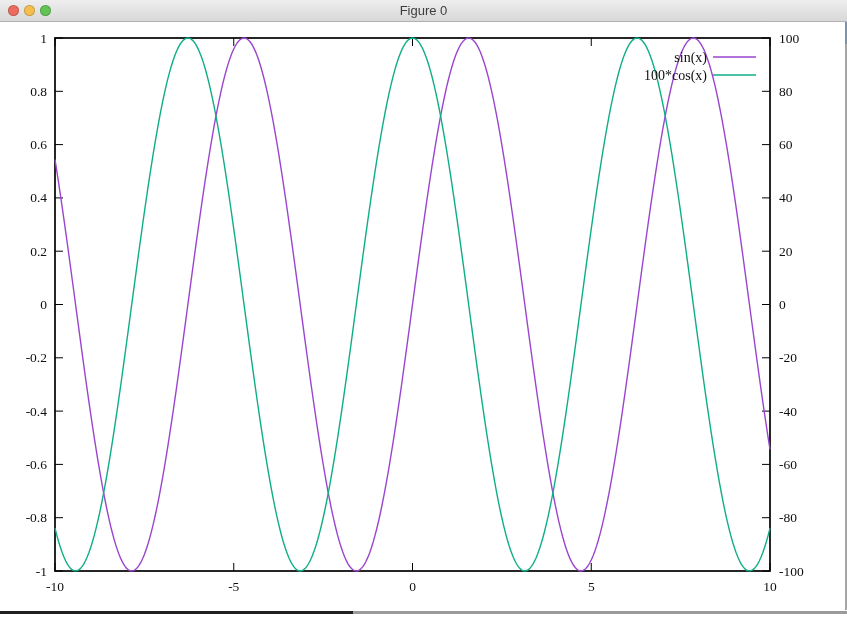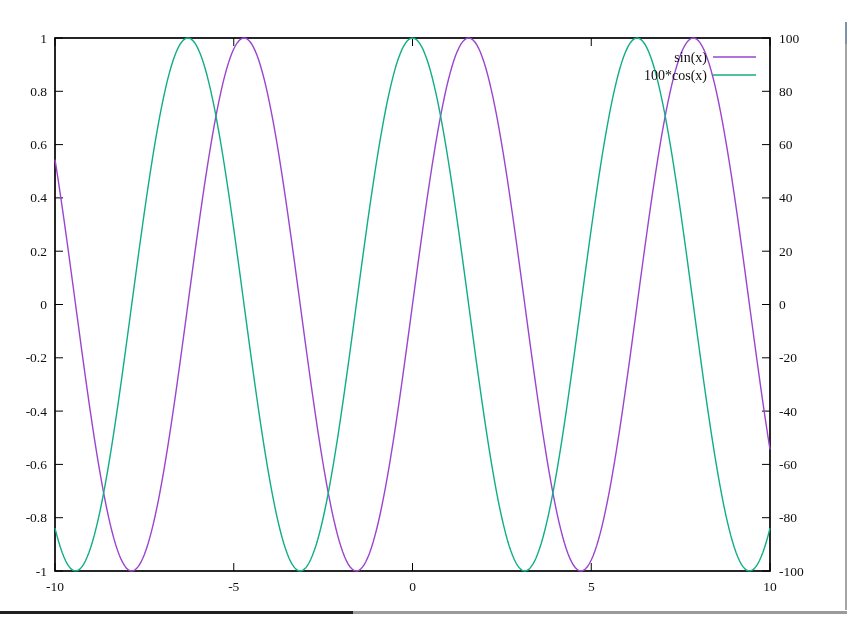--- a/index.html
+++ b/index.html
@@ -29,20 +29,26 @@
   .bottom-dark{position:absolute;left:0;top:611px;width:353px;height:3px;background:#202022;}
   .bottom-gray{position:absolute;left:353px;top:611px;width:494px;height:3px;background:#9b9b9b;}
   .right-edge-top{position:absolute;left:845px;top:22px;width:2px;height:22px;background:#7e93ab;}
   .right-edge{position:absolute;left:845px;top:44px;width:2px;height:566px;background:#a5a5a5;}
 </style>
 </head>
 <body>
 
 <div class="window">
 
+  <div class="titlebar">
+    <span class="tl close" style="background: rgb(237, 106, 94);"></span>
+    <span class="tl min" style="background: rgb(245, 190, 79);"></span>
+    <span class="tl zoom" style="background: rgb(97, 196, 84);"></span>
+    <span class="title">Figure 0</span>
+  </div>
 
   <svg class="plot-svg" width="847" height="588">
       <g stroke="#000" stroke-width="1">
         <line x1="55" y1="16" x2="63" y2="16"></line>
         <line x1="762" y1="16" x2="770" y2="16"></line>
         <line x1="55" y1="69.29999999999998" x2="63" y2="69.29999999999998"></line>
         <line x1="762" y1="69.29999999999998" x2="770" y2="69.29999999999998"></line>
         <line x1="55" y1="122.59999999999998" x2="63" y2="122.59999999999998"></line>
         <line x1="762" y1="122.59999999999998" x2="770" y2="122.59999999999998"></line>
         <line x1="55" y1="175.90000000000003" x2="63" y2="175.90000000000003"></line>

